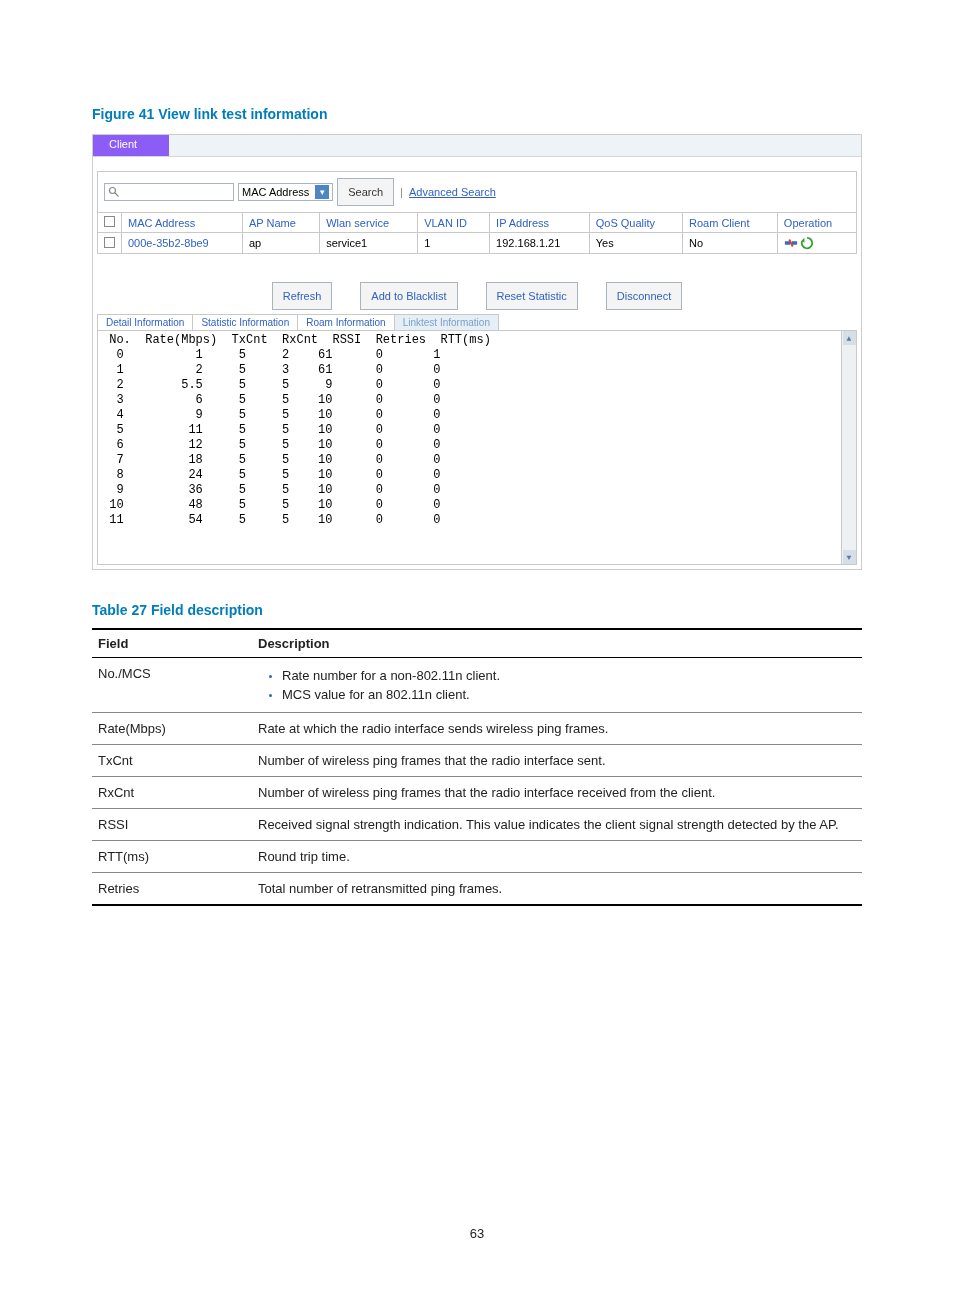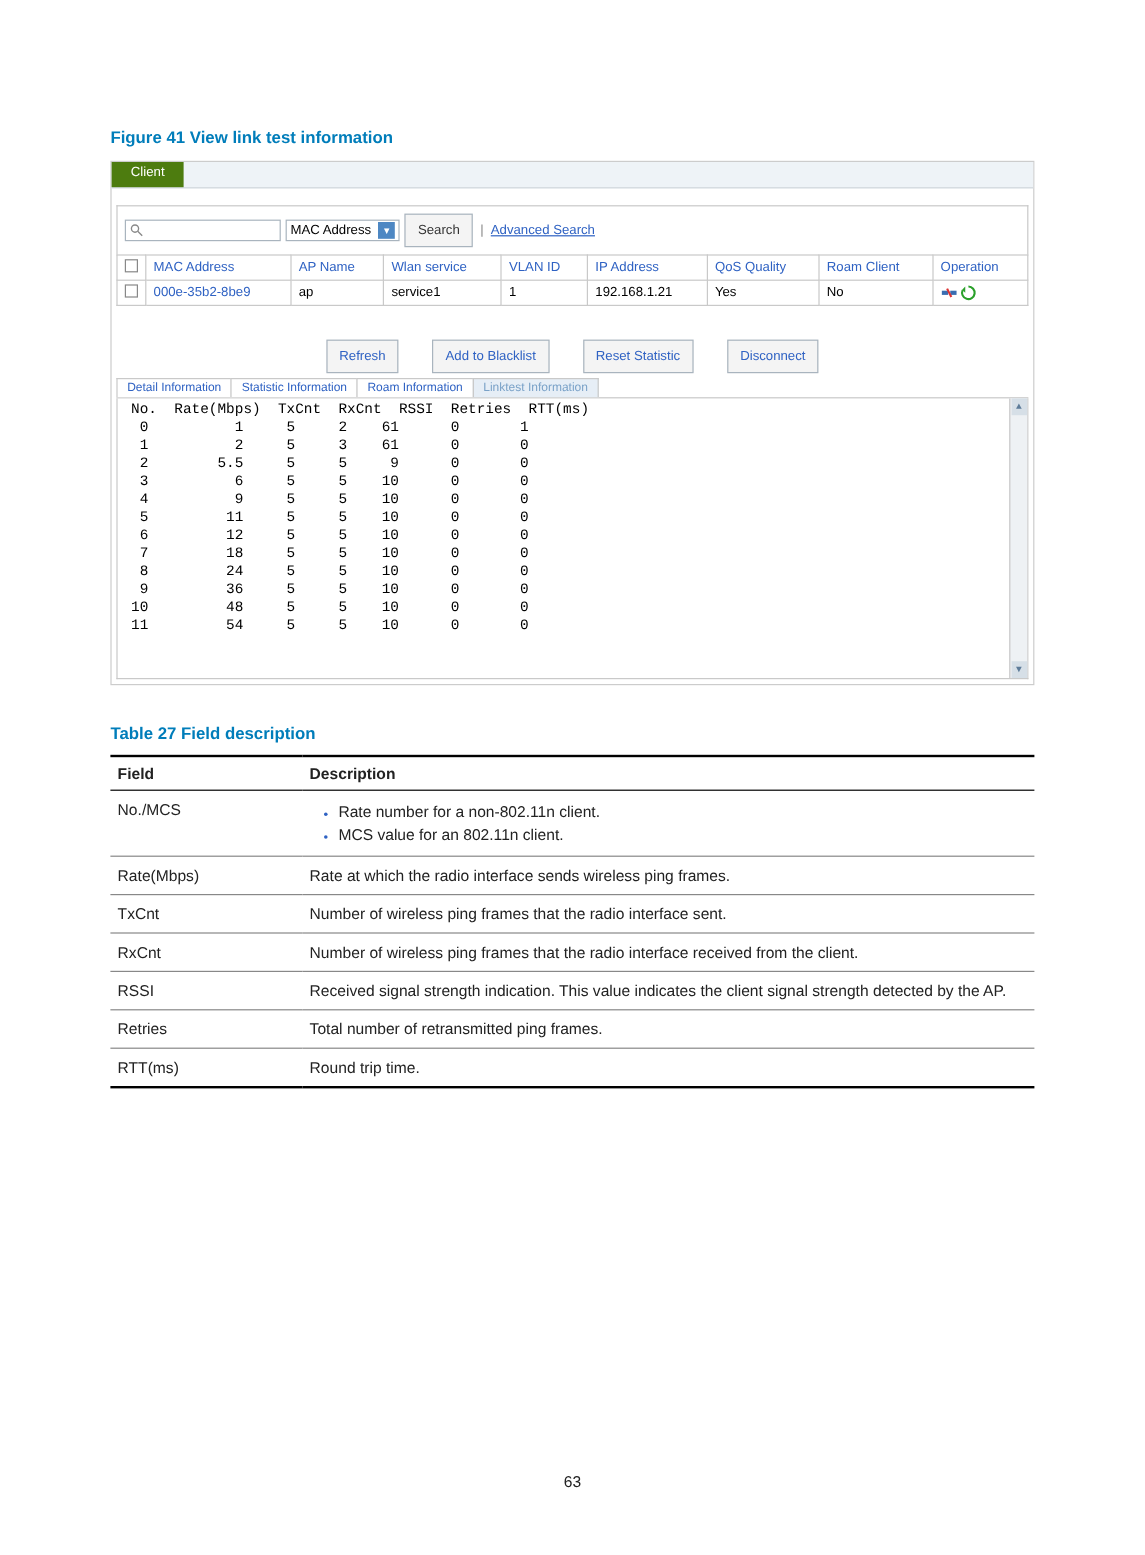--- a/index.html
+++ b/index.html
@@ -26,23 +26,23 @@
     background: #fff;
     font-size: 11px;
   }
   .tab-bar {
     background: #eef3f7;
     height: 22px;
     display: flex;
     border-bottom: 1px solid #d0d6db;
   }
   .tab-active {
-    background: #4d7c0f;
+    background: #8b5cf6;
     color: #fff;
-    padding: 3px 16px 0 16px;
+    padding: 3px 32px 0 16px;
     height: 100%;
     font-size: 11px;
   }
   .search-row {
     display: flex;
     align-items: center;
     padding: 6px 6px 6px 6px;
     gap: 4px;
     margin-top: 14px;
     border: 1px solid #c9c9c9;
@@ -343,24 +343,24 @@
         </tr>
         <tr>
           <td class="col-field">RxCnt</td>
           <td>Number of wireless ping frames that the radio interface received from the client.</td>
         </tr>
         <tr>
           <td class="col-field">RSSI</td>
           <td>Received signal strength indication. This value indicates the client signal strength detected by the AP.</td>
         </tr>
         <tr>
+          <td class="col-field">RTT(ms)</td>
+          <td>Round trip time.</td>
+        </tr>
+        <tr>
           <td class="col-field">Retries</td>
           <td>Total number of retransmitted ping frames.</td>
         </tr>
-        <tr>
-          <td class="col-field">RTT(ms)</td>
-          <td>Round trip time.</td>
-        </tr>
       </tbody>
   </table>
 
   <div class="page-no">63</div>
 </div>
 
 </body></html>

